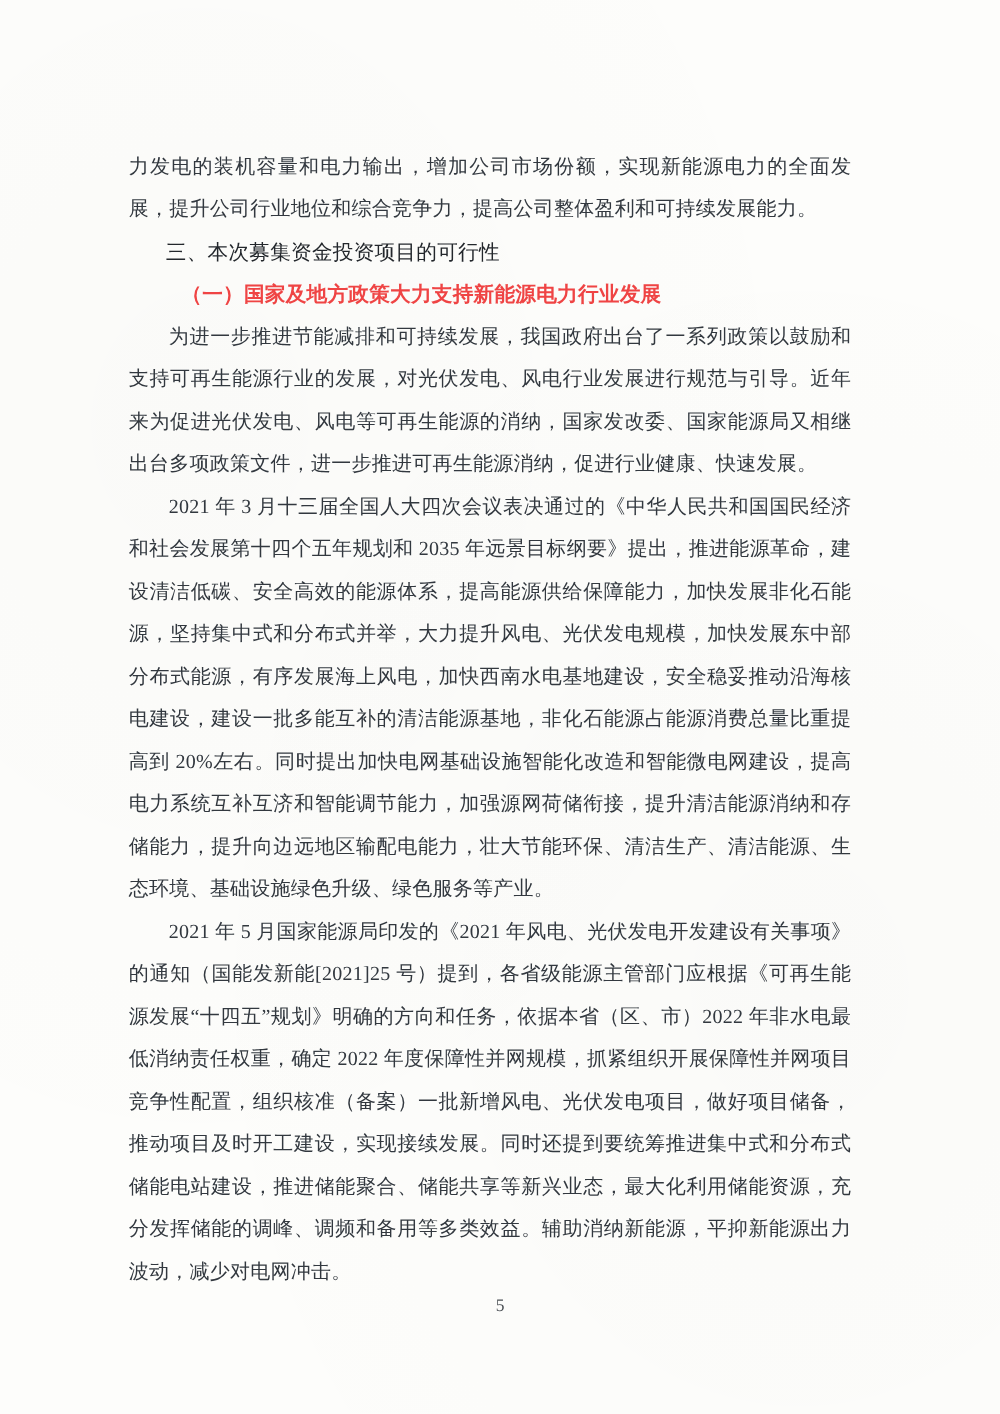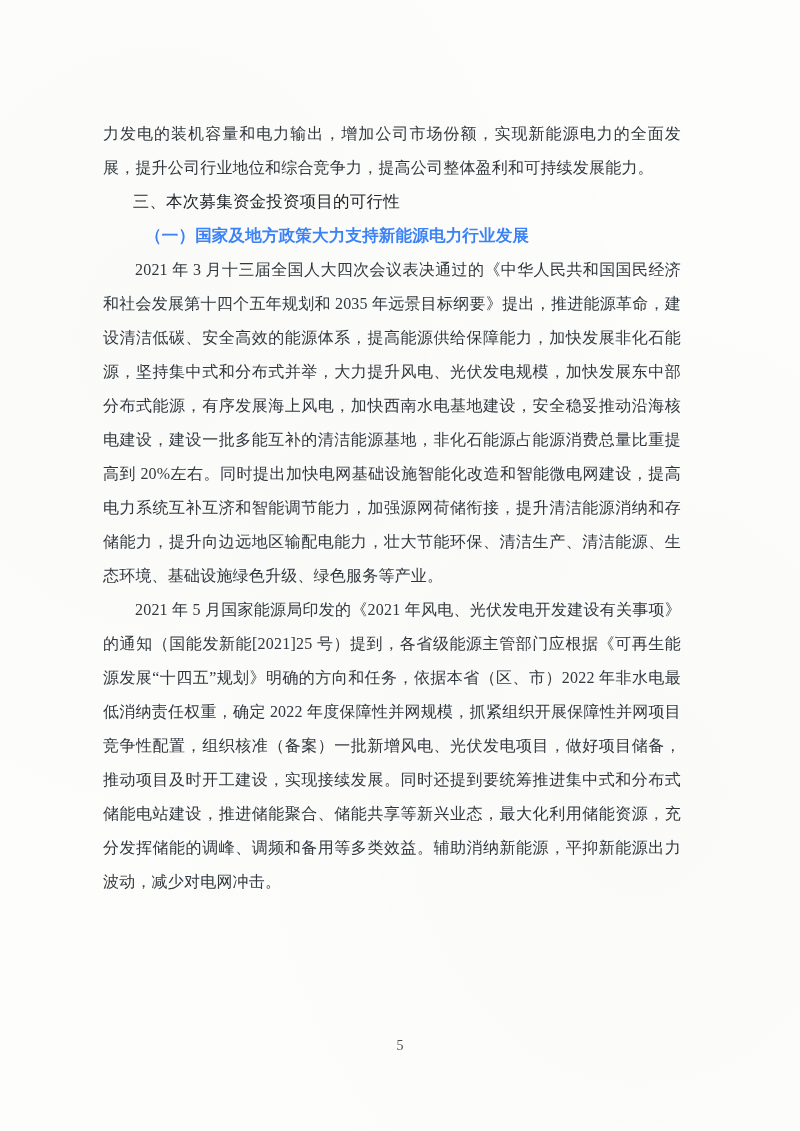--- a/index.html
+++ b/index.html
@@ -43,21 +43,21 @@
     text-indent: 0;
   }
   .heading-l1 {
     font-weight: normal;
     color: #23272c;
     text-indent: 1.8em;
     font-size: 16.5px;
   }
   .heading-l2 {
     font-weight: bold;
-    color: #3b82f6;
+    color: #ef4444;
     text-indent: 2.55em;
     font-size: 16.5px;
   }
   .para {
     text-indent: 2em;
   }
   .page-number {
     position: absolute;
     top: 1038px;
     left: 0;
@@ -73,19 +73,20 @@
 
 <div class="scan-layer"></div>
 
 <div class="page-body">
   <p class="para-cont">力发电的装机容量和电力输出，增加公司市场份额，实现新能源电力的全面发展，提升公司行业地位和综合竞争力，提高公司整体盈利和可持续发展能力。</p>
 
   <p class="heading-l1">三、本次募集资金投资项目的可行性</p>
 
   <p class="heading-l2">（一）国家及地方政策大力支持新能源电力行业发展</p>
 
+  <p class="para">为进一步推进节能减排和可持续发展，我国政府出台了一系列政策以鼓励和支持可再生能源行业的发展，对光伏发电、风电行业发展进行规范与引导。近年来为促进光伏发电、风电等可再生能源的消纳，国家发改委、国家能源局又相继出台多项政策文件，进一步推进可再生能源消纳，促进行业健康、快速发展。</p>
 
   <p class="para">2021 年 3 月十三届全国人大四次会议表决通过的《中华人民共和国国民经济和社会发展第十四个五年规划和 2035 年远景目标纲要》提出，推进能源革命，建设清洁低碳、安全高效的能源体系，提高能源供给保障能力，加快发展非化石能源，坚持集中式和分布式并举，大力提升风电、光伏发电规模，加快发展东中部分布式能源，有序发展海上风电，加快西南水电基地建设，安全稳妥推动沿海核电建设，建设一批多能互补的清洁能源基地，非化石能源占能源消费总量比重提高到 20%左右。同时提出加快电网基础设施智能化改造和智能微电网建设，提高电力系统互补互济和智能调节能力，加强源网荷储衔接，提升清洁能源消纳和存储能力，提升向边远地区输配电能力，壮大节能环保、清洁生产、清洁能源、生态环境、基础设施绿色升级、绿色服务等产业。</p>
 
   <p class="para">2021 年 5 月国家能源局印发的《2021 年风电、光伏发电开发建设有关事项》的通知（国能发新能[2021]25 号）提到，各省级能源主管部门应根据《可再生能源发展“十四五”规划》明确的方向和任务，依据本省（区、市）2022 年非水电最低消纳责任权重，确定 2022 年度保障性并网规模，抓紧组织开展保障性并网项目竞争性配置，组织核准（备案）一批新增风电、光伏发电项目，做好项目储备，推动项目及时开工建设，实现接续发展。同时还提到要统筹推进集中式和分布式储能电站建设，推进储能聚合、储能共享等新兴业态，最大化利用储能资源，充分发挥储能的调峰、调频和备用等多类效益。辅助消纳新能源，平抑新能源出力波动，减少对电网冲击。</p>
 </div>
 
 <div class="page-number">5</div>
 
 </body></html>

